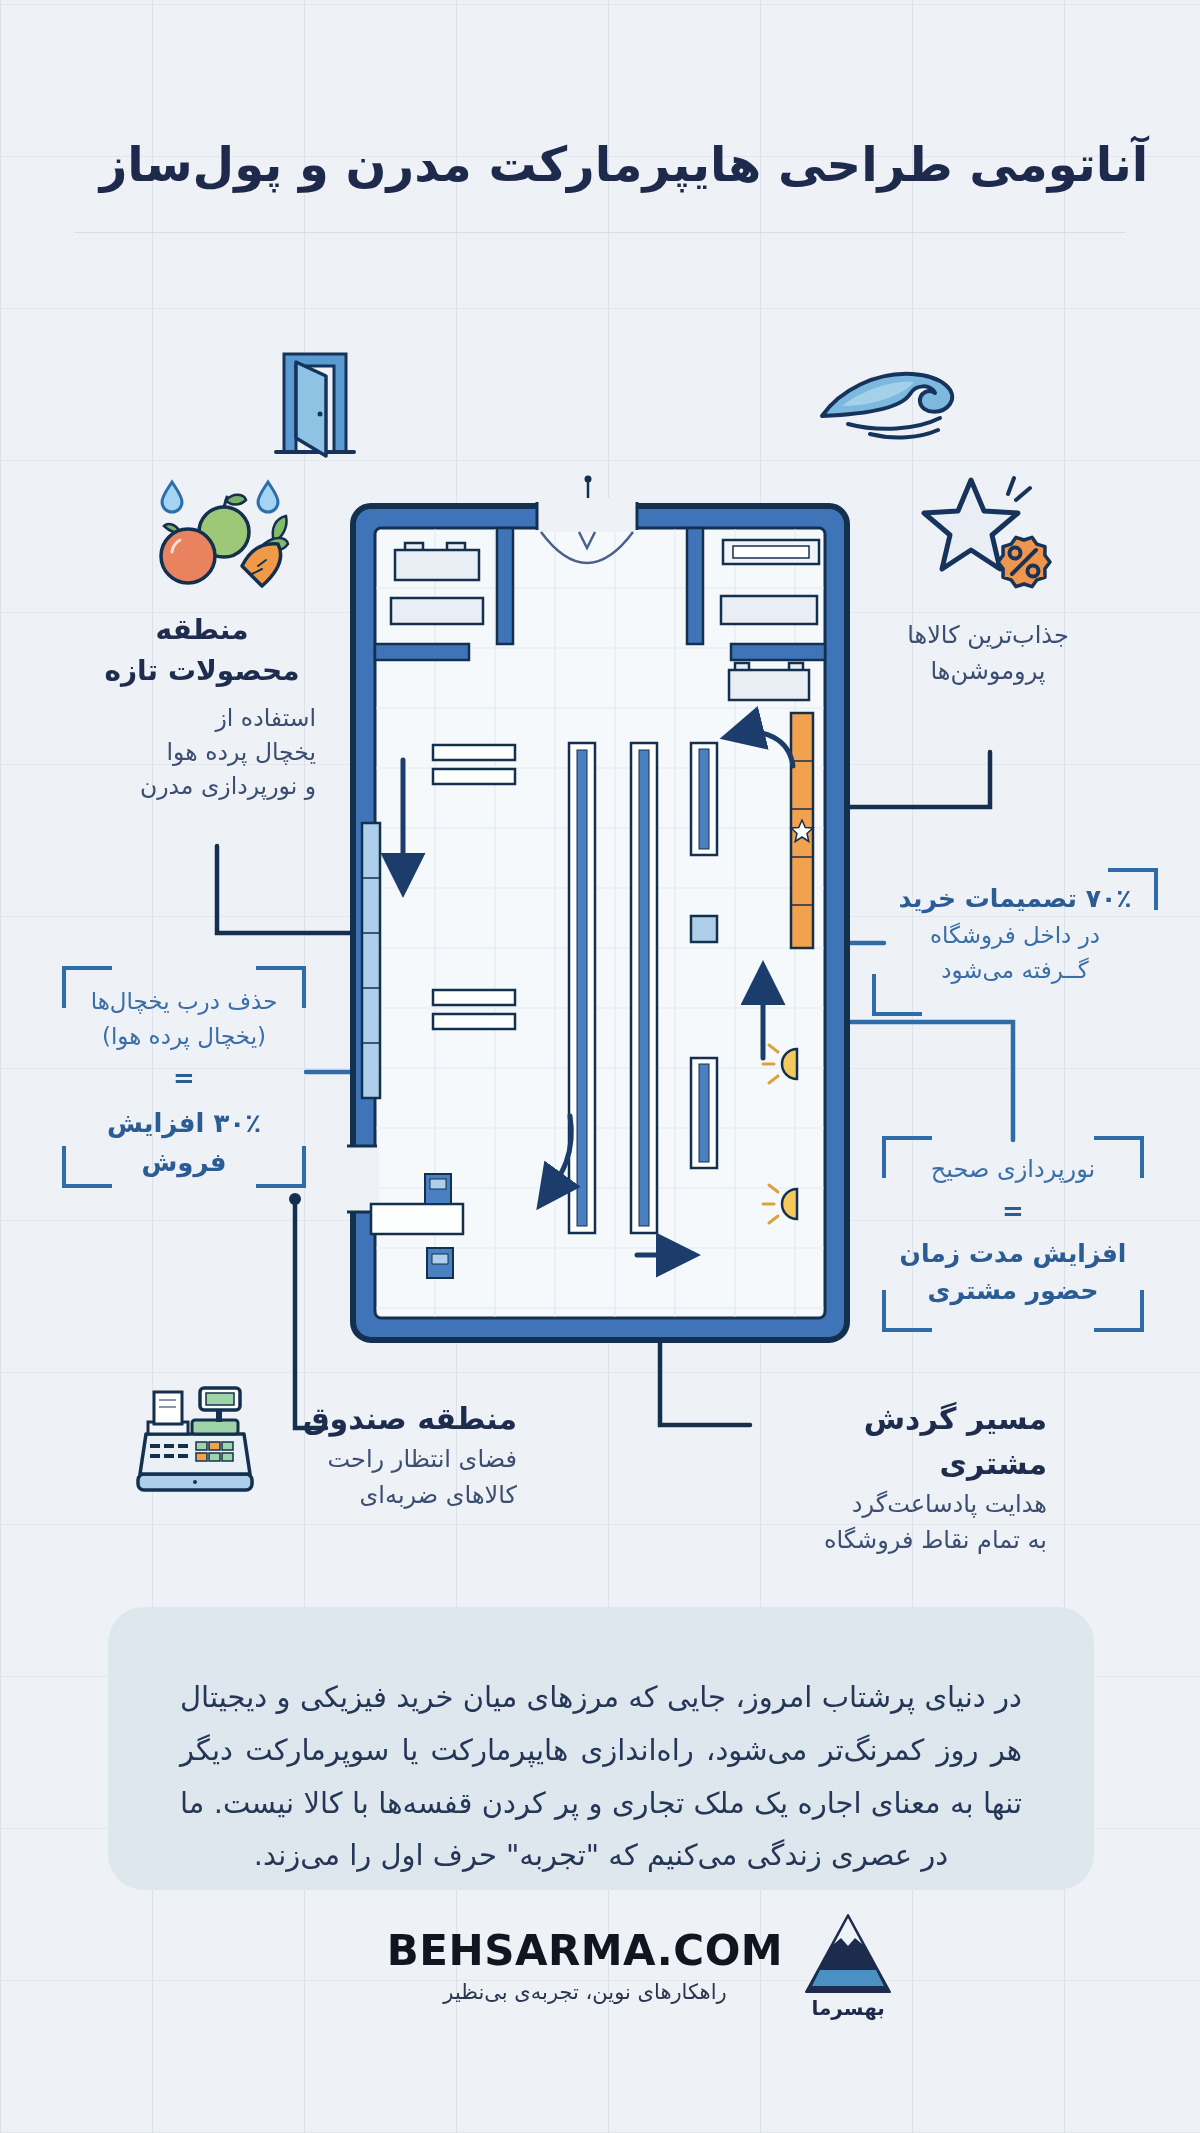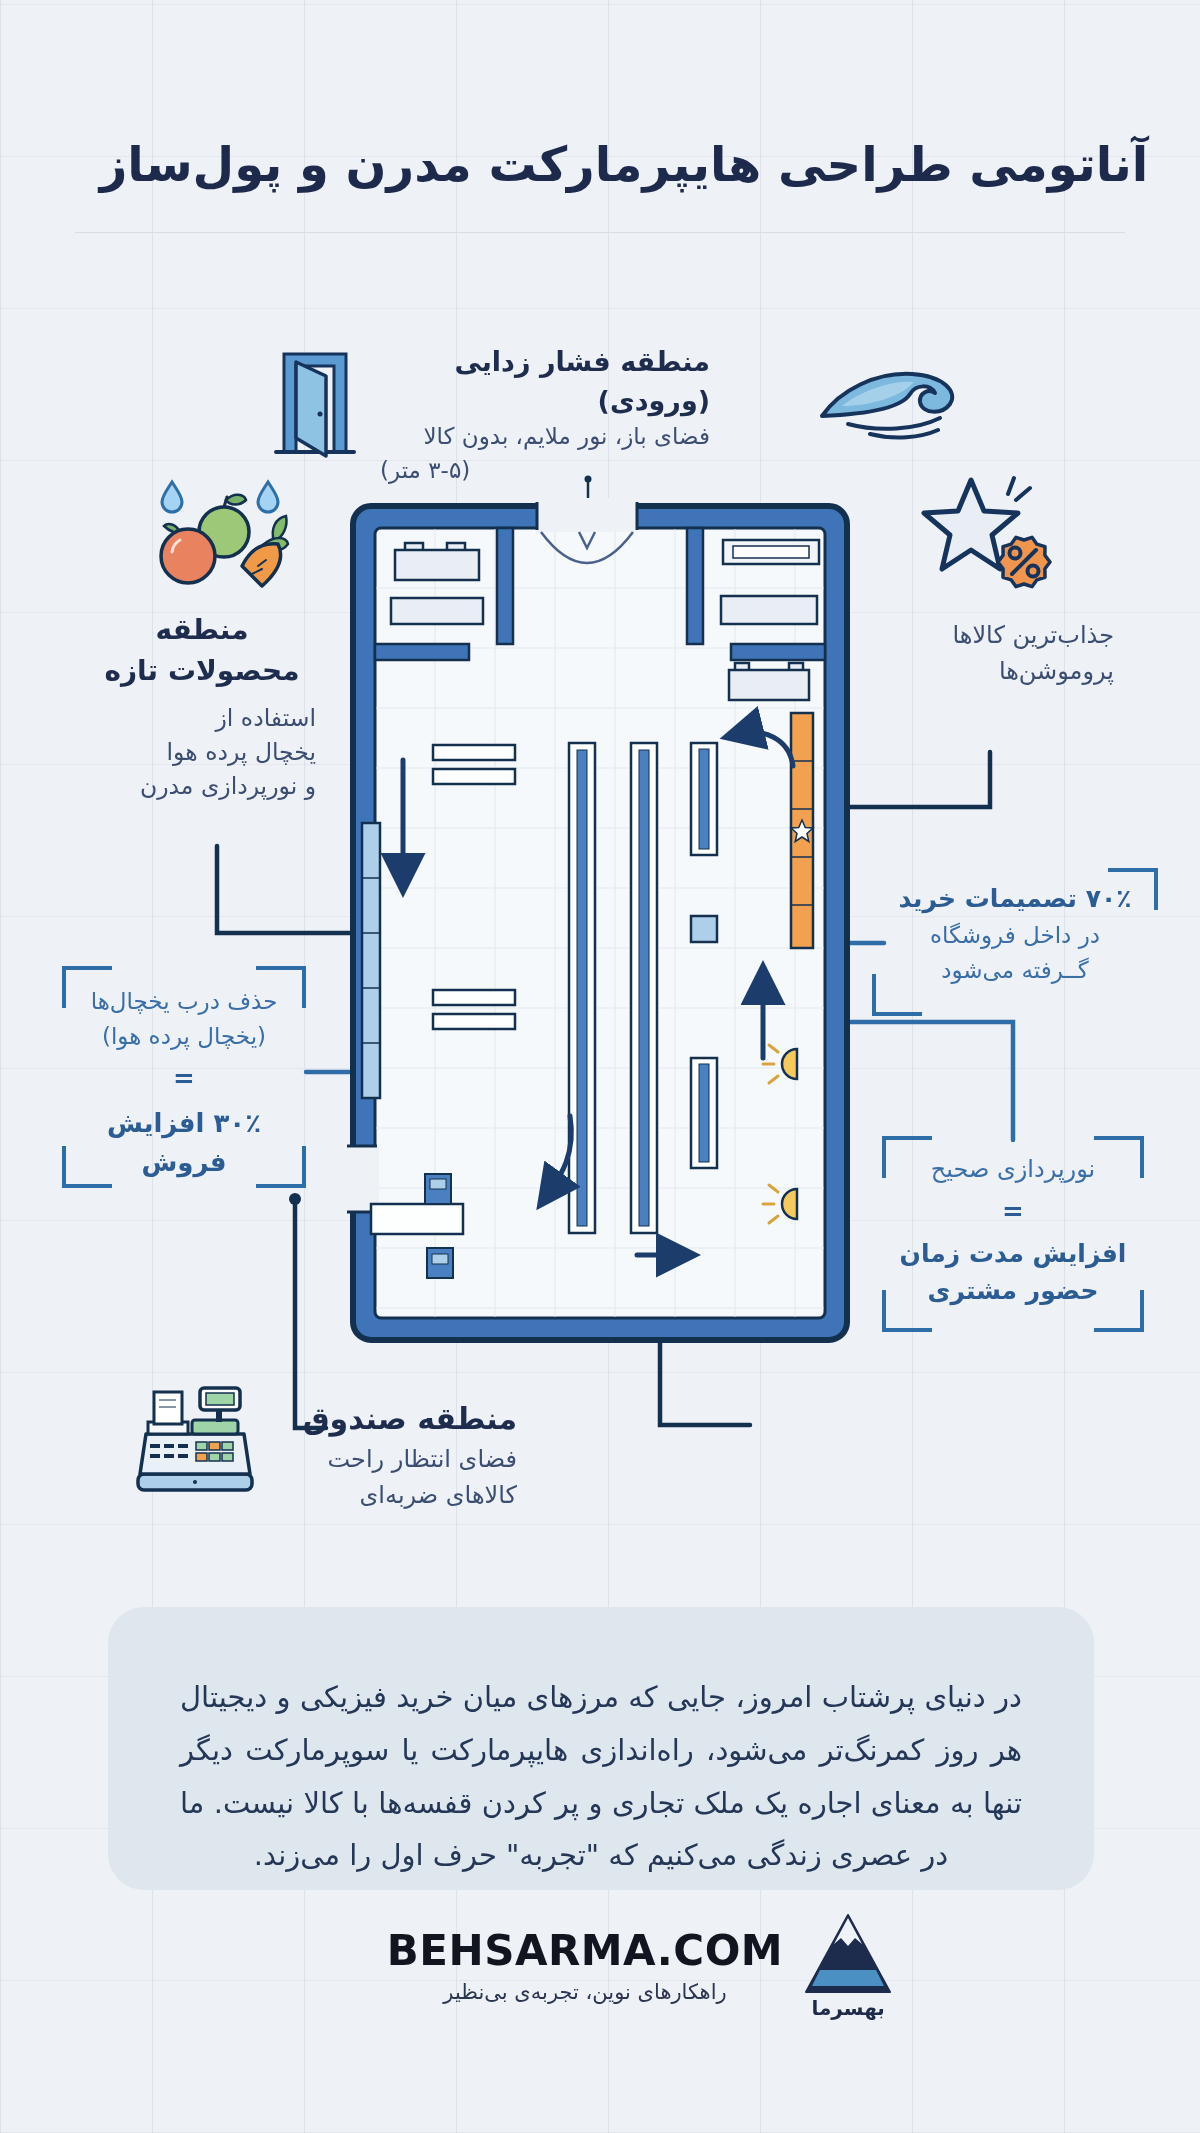--- a/index.html
+++ b/index.html
@@ -30,21 +30,21 @@
   .entry-text{left:380px;top:342px;width:330px;line-height:1.45;}
   .entry-text .h{font-size:27px;}
   .entry-text .l{font-size:23px;}
 
   .produce-text{left:88px;top:610px;width:228px;line-height:1.45;}
   .produce-text .h{font-size:28px;}
   .produce-text .l{font-size:23.5px;}
 
   .power-text{left:862px;top:618px;width:252px;line-height:1.48;}
   .power-text .h{font-size:28px;}
-  .power-text .l{font-size:24px;text-align:right;}
+  .power-text .l{font-size:24px;}
 
   .stat-box{color:#3a6ea8;}
   .stat-box .reg{font-size:23px;color:#3a6ea8;}
   .stat-box .bld{font-size:25px;font-weight:700;color:#2b5c94;}
   .corner{position:absolute;width:46px;height:38px;border:0 solid #2e6da8;}
   .c-tl{left:0;top:0;border-left-width:4px;border-top-width:4px;}
   .c-tr{right:0;top:0;border-right-width:4px;border-top-width:4px;}
   .c-bl{left:0;bottom:0;border-left-width:4px;border-bottom-width:4px;}
   .c-br{right:0;bottom:0;border-right-width:4px;border-bottom-width:4px;}
 
@@ -220,25 +220,20 @@
       </g>
     </g>
   </svg>
 
   <svg class="abs" style="left:274px;top:344px;" width="82" height="116" viewBox="0 0 82 116">
     <path d="M10 10 H72 V108 H60 V22 H22 V108 H10 Z" fill="#5b9bd1" stroke="#16335c" stroke-width="3" fill-rule="evenodd"></path>
     <line x1="2" y1="108" x2="80" y2="108" stroke="#16335c" stroke-width="4" stroke-linecap="round"></line>
     <polygon points="22,18 52,32 52,112 22,94" fill="#8fc3e4" stroke="#16335c" stroke-width="3.5" stroke-linejoin="round"></polygon>
     <circle cx="46" cy="70" r="2.5" fill="#16335c"></circle>
   </svg>
-  <div class="abs rtl entry-text">
-    <div class="h navy-h ta-r">منطقه فشار زدایی (ورودی)</div>
-    <div class="l body-line ta-r">فضای باز، نور ملایم، بدون کالا</div>
-    <div class="l body-line ta-l">(۳-۵ متر)</div>
-  </div>
 
   <svg class="abs" style="left:812px;top:362px;" width="168" height="78" viewBox="0 0 168 78">
     <path d="M10 54 C28 28 64 10 100 12 C132 14 146 30 138 42 C130 53 110 52 108 40 C107 31 117 26 123 31 C118 22 104 22 98 32 C90 45 60 52 10 54 Z" fill="#7db8de" stroke="#16335c" stroke-width="4" stroke-linejoin="round"></path>
     <path d="M30 44 C50 28 80 18 102 20 C90 34 60 44 30 44 Z" fill="#a8d3ea" opacity="0.9"></path>
     <path d="M36 62 C66 70 104 68 128 56" fill="none" stroke="#16335c" stroke-width="4" stroke-linecap="round"></path>
     <path d="M58 72 C82 78 108 76 126 68" fill="none" stroke="#16335c" stroke-width="4" stroke-linecap="round"></path>
   </svg>
 
   <svg class="abs" style="left:150px;top:470px;" width="140" height="128" viewBox="0 0 140 128">
     <path d="M22 12 C27 20 32 26 32 32 A10 10 0 1 1 12 32 C12 26 17 20 22 12 Z" fill="#a5d3f3" stroke="#2b6ea8" stroke-width="3"></path>
@@ -334,20 +329,25 @@
     <rect x="70" y="6" width="40" height="22" rx="4" fill="#fdfdfd" stroke="#14304f" stroke-width="3.5"></rect>
     <rect x="76" y="11" width="28" height="12" fill="#9fd3a8" stroke="#14304f" stroke-width="1.5"></rect>
     <circle cx="65" cy="100" r="2" fill="#14304f"></circle>
   </svg>
   <div class="abs rtl checkout-text">
     <div class="h navy-h ta-r">منطقه صندوق</div>
     <div class="l body-line ta-r">فضای انتظار راحت</div>
     <div class="l body-line ta-r">کالاهای ضربه‌ای</div>
   </div>
 
+  <div class="abs rtl flow-text">
+    <div class="h navy-h ta-r">مسیر گردش مشتری</div>
+    <div class="l body-line ta-r">هدایت پادساعت‌گرد</div>
+    <div class="l body-line ta-r">به تمام نقاط فروشگاه</div>
+  </div>
 
   <div class="abs summary-box">
     <p>در دنیای پرشتاب امروز، جایی که مرزهای میان خرید فیزیکی و دیجیتال هر روز کمرنگ‌تر می‌شود، راه‌اندازی هایپرمارکت یا سوپرمارکت دیگر تنها به معنای اجاره یک ملک تجاری و پر کردن قفسه‌ها با کالا نیست. ما در عصری زندگی می‌کنیم که "تجربه" حرف اول را می‌زند.</p>
   </div>
 
   <div class="abs footer">
     <div>
       <div class="site">BEHSARMA.COM</div>
       <div class="tagline">راهکارهای نوین، تجربه‌ی بی‌نظیر</div>
     </div>

